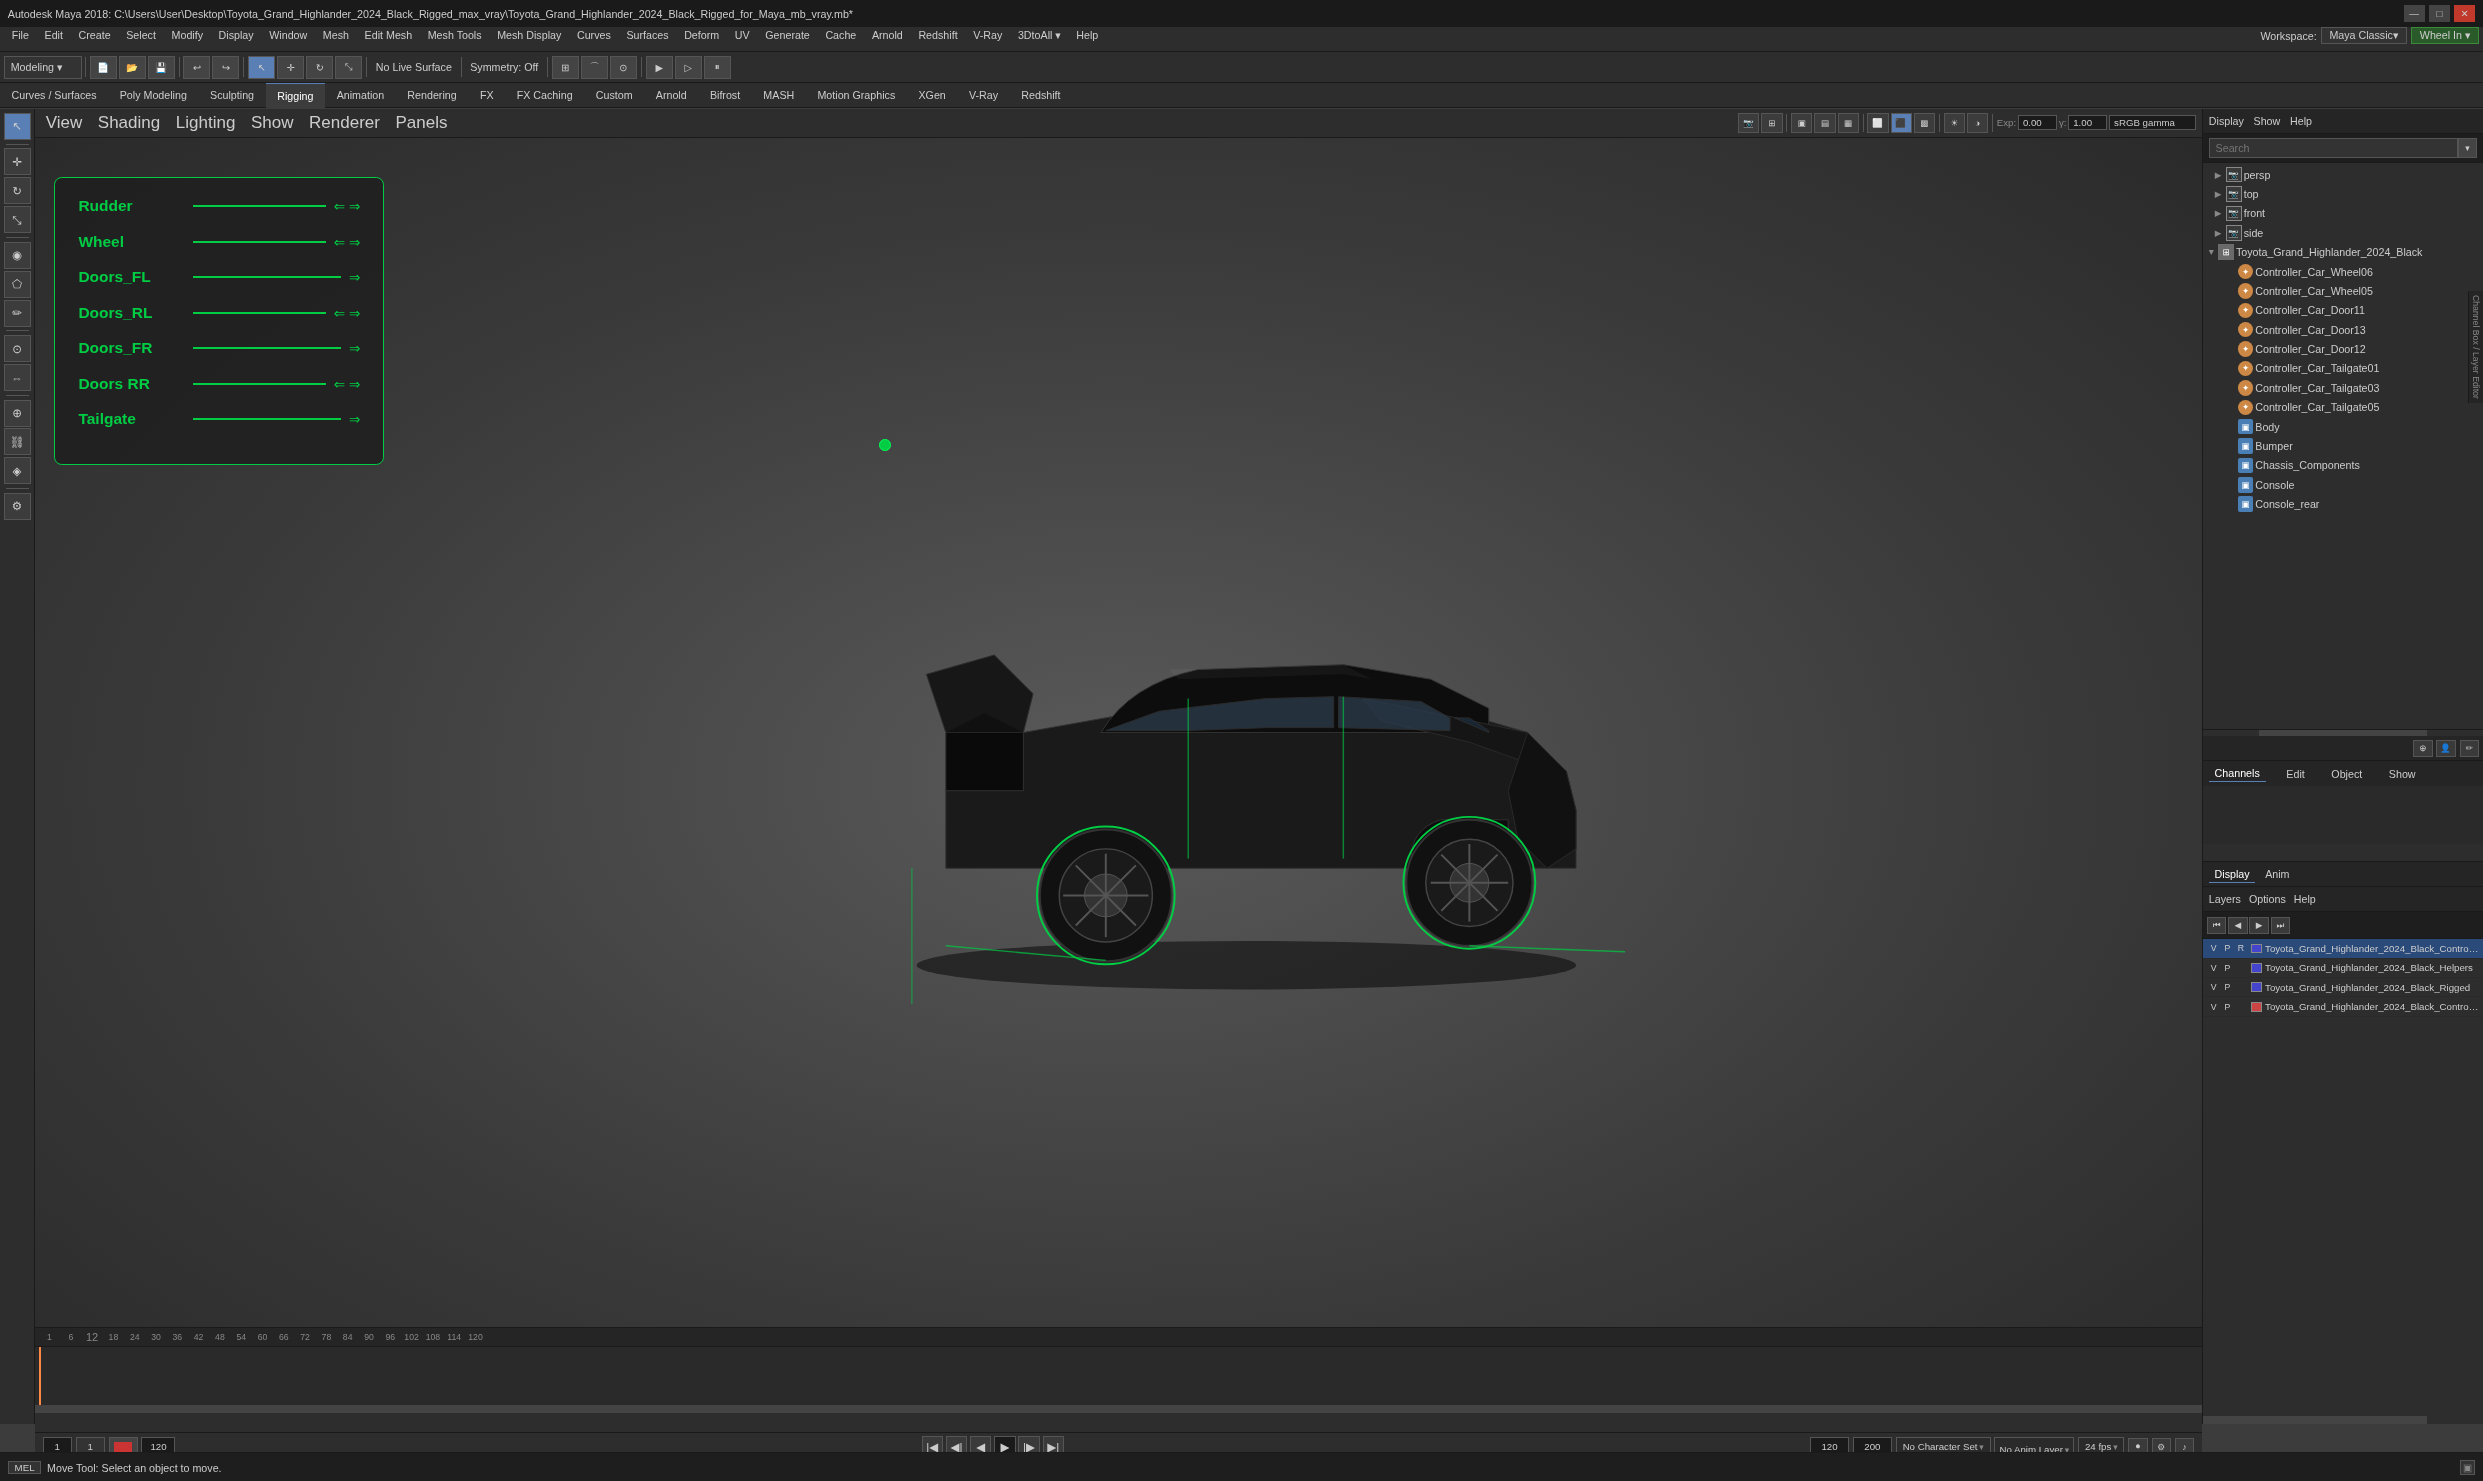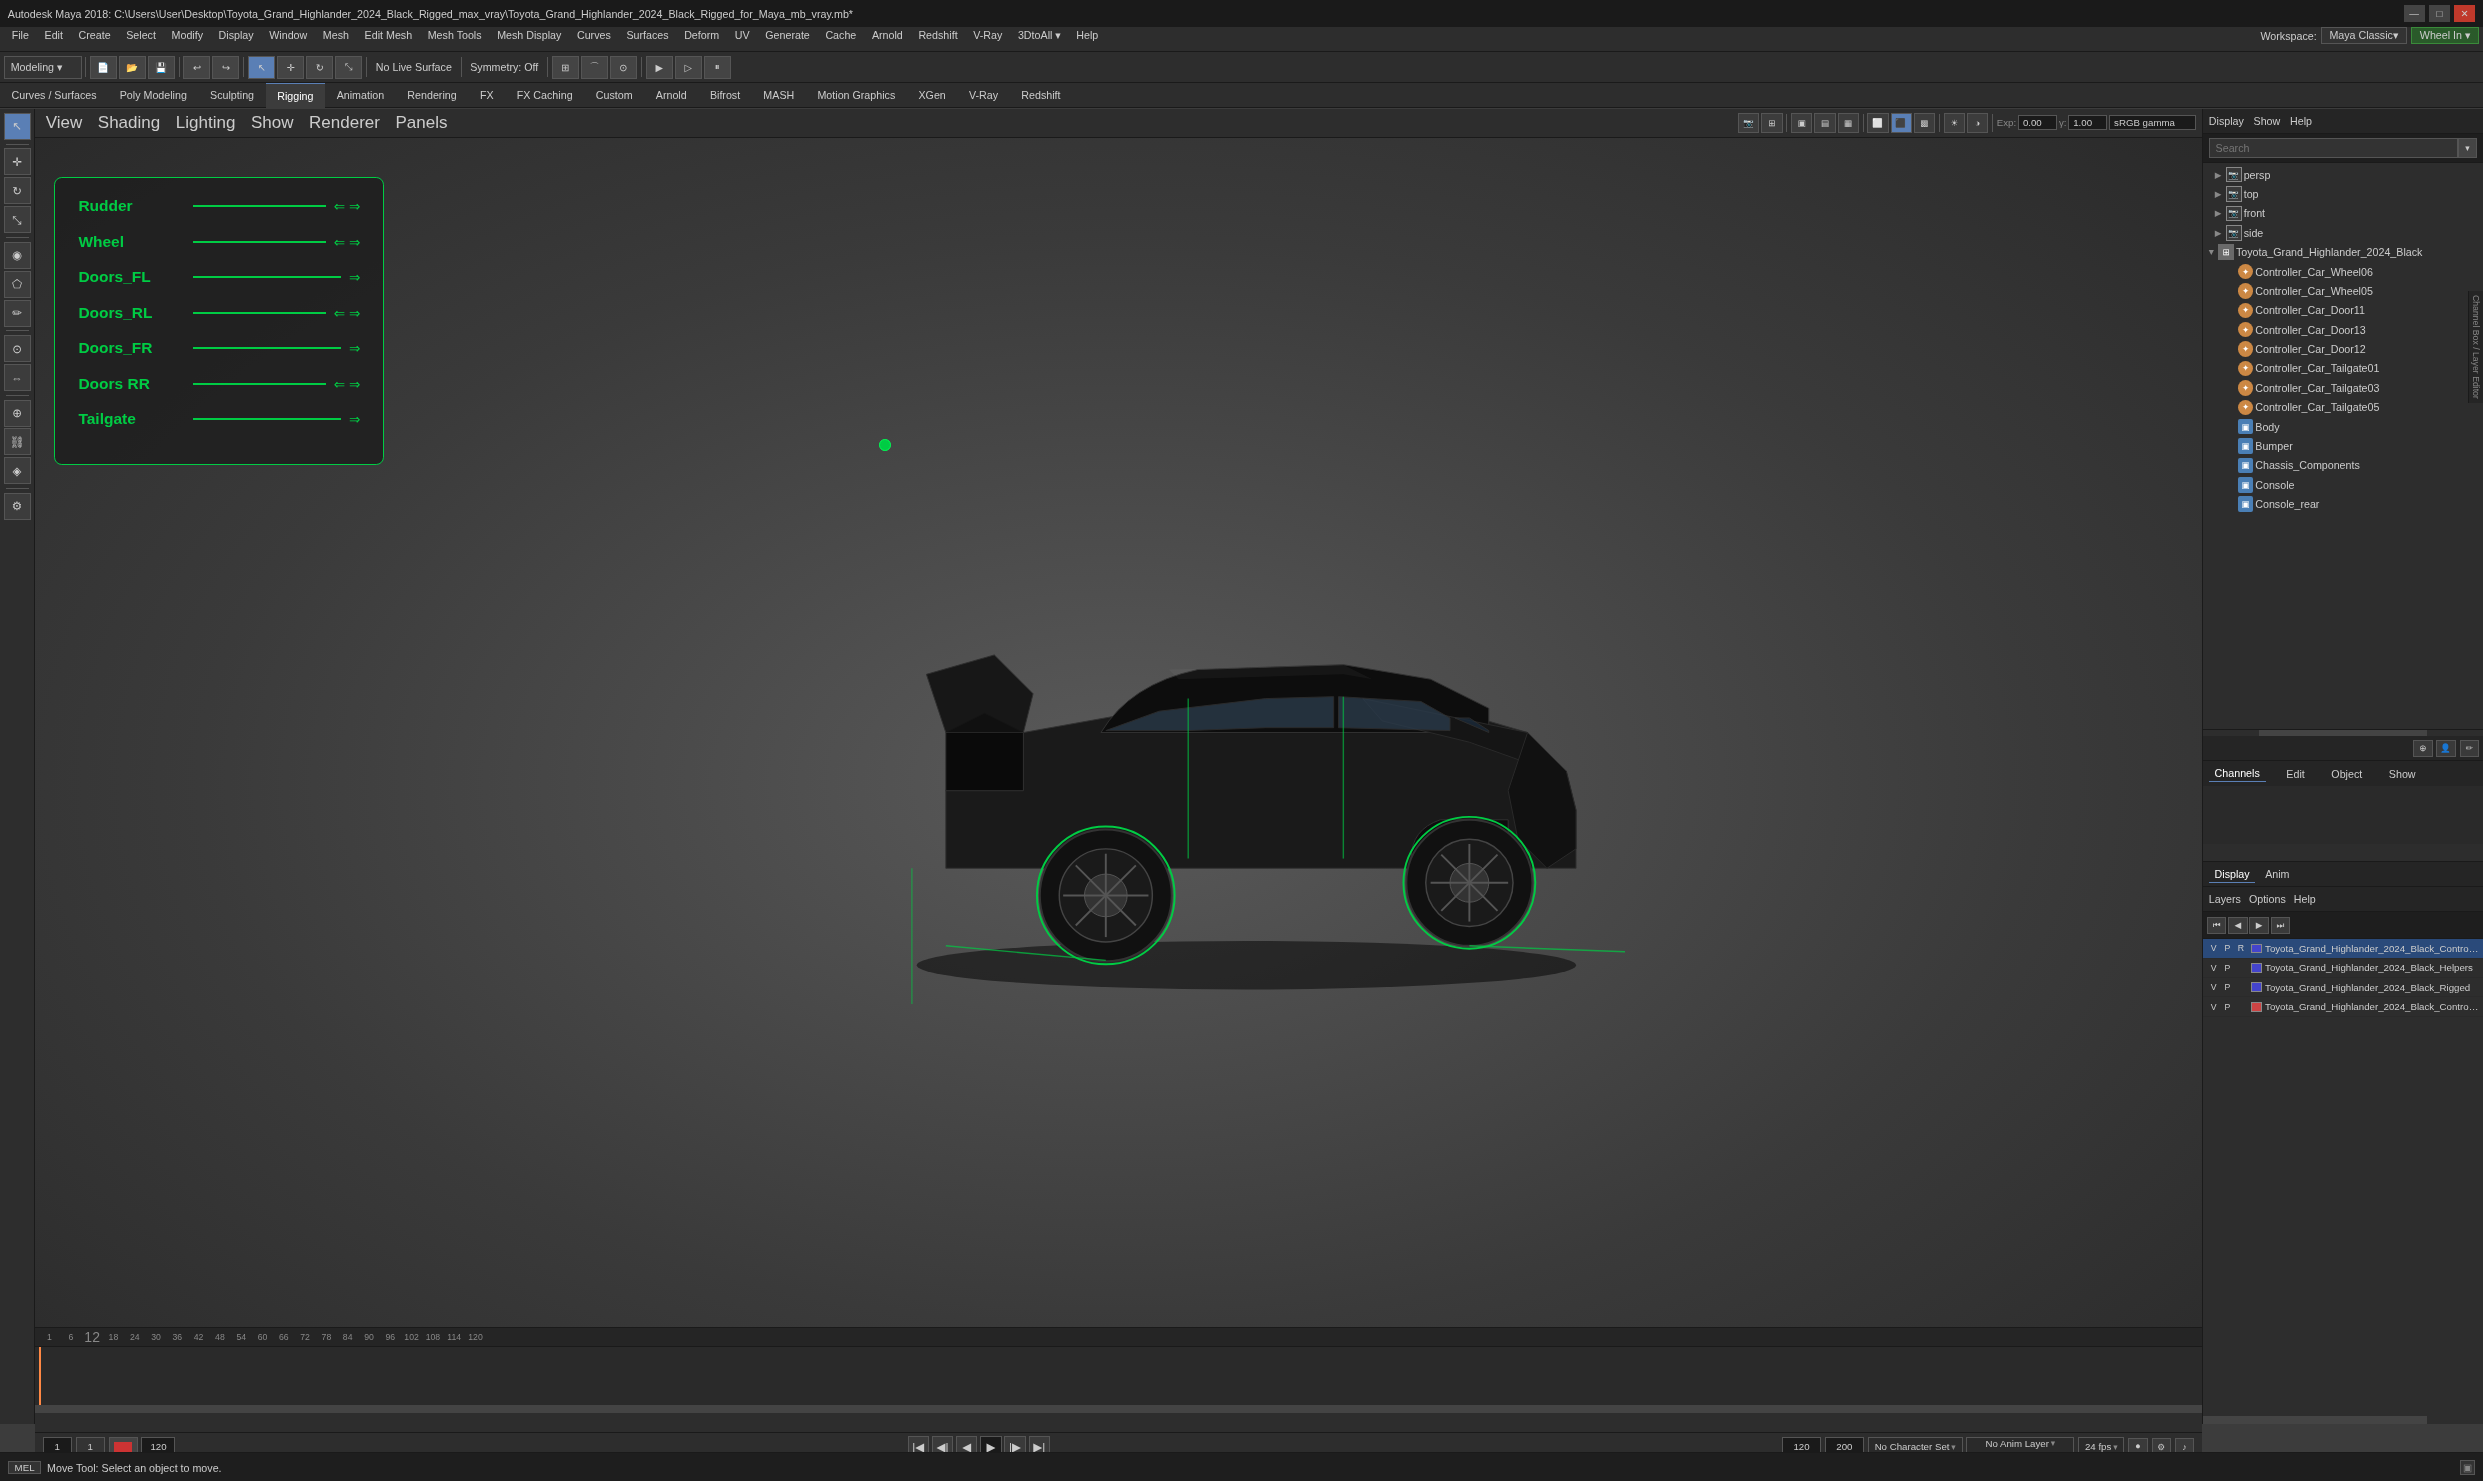--- a/index.html
+++ b/index.html
@@ -607,21 +607,21 @@
   </div>
 </div>
 
 <div id="right-edge-label" style="top: 291px; right: 0px; position: absolute;">Channel Box / Layer Editor</div>
 
 <div style="position:absolute;bottom:50px;left:35px;right:281px;height:105px;background:#2d2d2d;border-top:1px solid #1a1a1a;">
 
   <div style="height:19.4px;background:#252525;display:flex;align-items:center;overflow:hidden;border-bottom:1px solid #1a1a1a;padding:0 3.9px;">
     <span style="color:#888;font-size:8.7px;min-width:21.3px;text-align:center;">1</span>
     <span style="color:#888;font-size:8.7px;min-width:21.3px;text-align:center;">6</span>
-    <span style="color:#888;font-size:14px;min-width:21.3px;text-align:center;">12</span>
+    <span style="color:#888;font-size:11px;min-width:21.3px;text-align:center;">12</span>
     <span style="color:#888;font-size:8.7px;min-width:21.3px;text-align:center;">18</span>
     <span style="color:#888;font-size:8.7px;min-width:21.3px;text-align:center;">24</span>
     <span style="color:#888;font-size:8.7px;min-width:21.3px;text-align:center;">30</span>
     <span style="color:#888;font-size:8.7px;min-width:21.3px;text-align:center;">36</span>
     <span style="color:#888;font-size:8.7px;min-width:21.3px;text-align:center;">42</span>
     <span style="color:#888;font-size:8.7px;min-width:21.3px;text-align:center;">48</span>
     <span style="color:#888;font-size:8.7px;min-width:21.3px;text-align:center;">54</span>
     <span style="color:#888;font-size:8.7px;min-width:21.3px;text-align:center;">60</span>
     <span style="color:#888;font-size:8.7px;min-width:21.3px;text-align:center;">66</span>
     <span style="color:#888;font-size:8.7px;min-width:21.3px;text-align:center;">72</span>
@@ -671,21 +671,21 @@
   <div class="tl-spacer"></div>
 
   <input type="text" class="bb-input" style="width: 39px;" value="120">
   <input type="text" class="bb-input" style="width: 39px;" value="200">
 
   <div style="background:#2a2a2a;border:1px solid #555;height:19.4px;display:flex;align-items:center;padding:0 5.8px;cursor:pointer;">
     <span style="color:#ccc;font-size:9.7px;">No Character Set</span>
     <span style="color:#888;font-size:8.7px;margin-left:1.9px;">▾</span>
   </div>
 
-  <div style="background:#2a2a2a;border:1px solid #555;height:19.4px;display:flex;align-items:flex-start;padding:0 18px;cursor:pointer;">
+  <div style="background:#2a2a2a;border:1px solid #555;height:19.4px;display:flex;align-items:flex-end;padding:0 4px;cursor:pointer;">
     <span style="color:#ccc;font-size:9.7px;">No Anim Layer</span>
     <span style="color:#888;font-size:8.7px;margin-left:1.9px;">▾</span>
   </div>
 
   <div style="background:#2a2a2a;border:1px solid #555;height:19.4px;display:flex;align-items:center;padding:0 5.8px;cursor:pointer;">
     <span style="color:#ccc;font-size:9.7px;">24 fps</span>
     <span style="color:#888;font-size:8.7px;margin-left:1.9px;">▾</span>
   </div>
 
   <div class="bb-btn">⏺</div>

